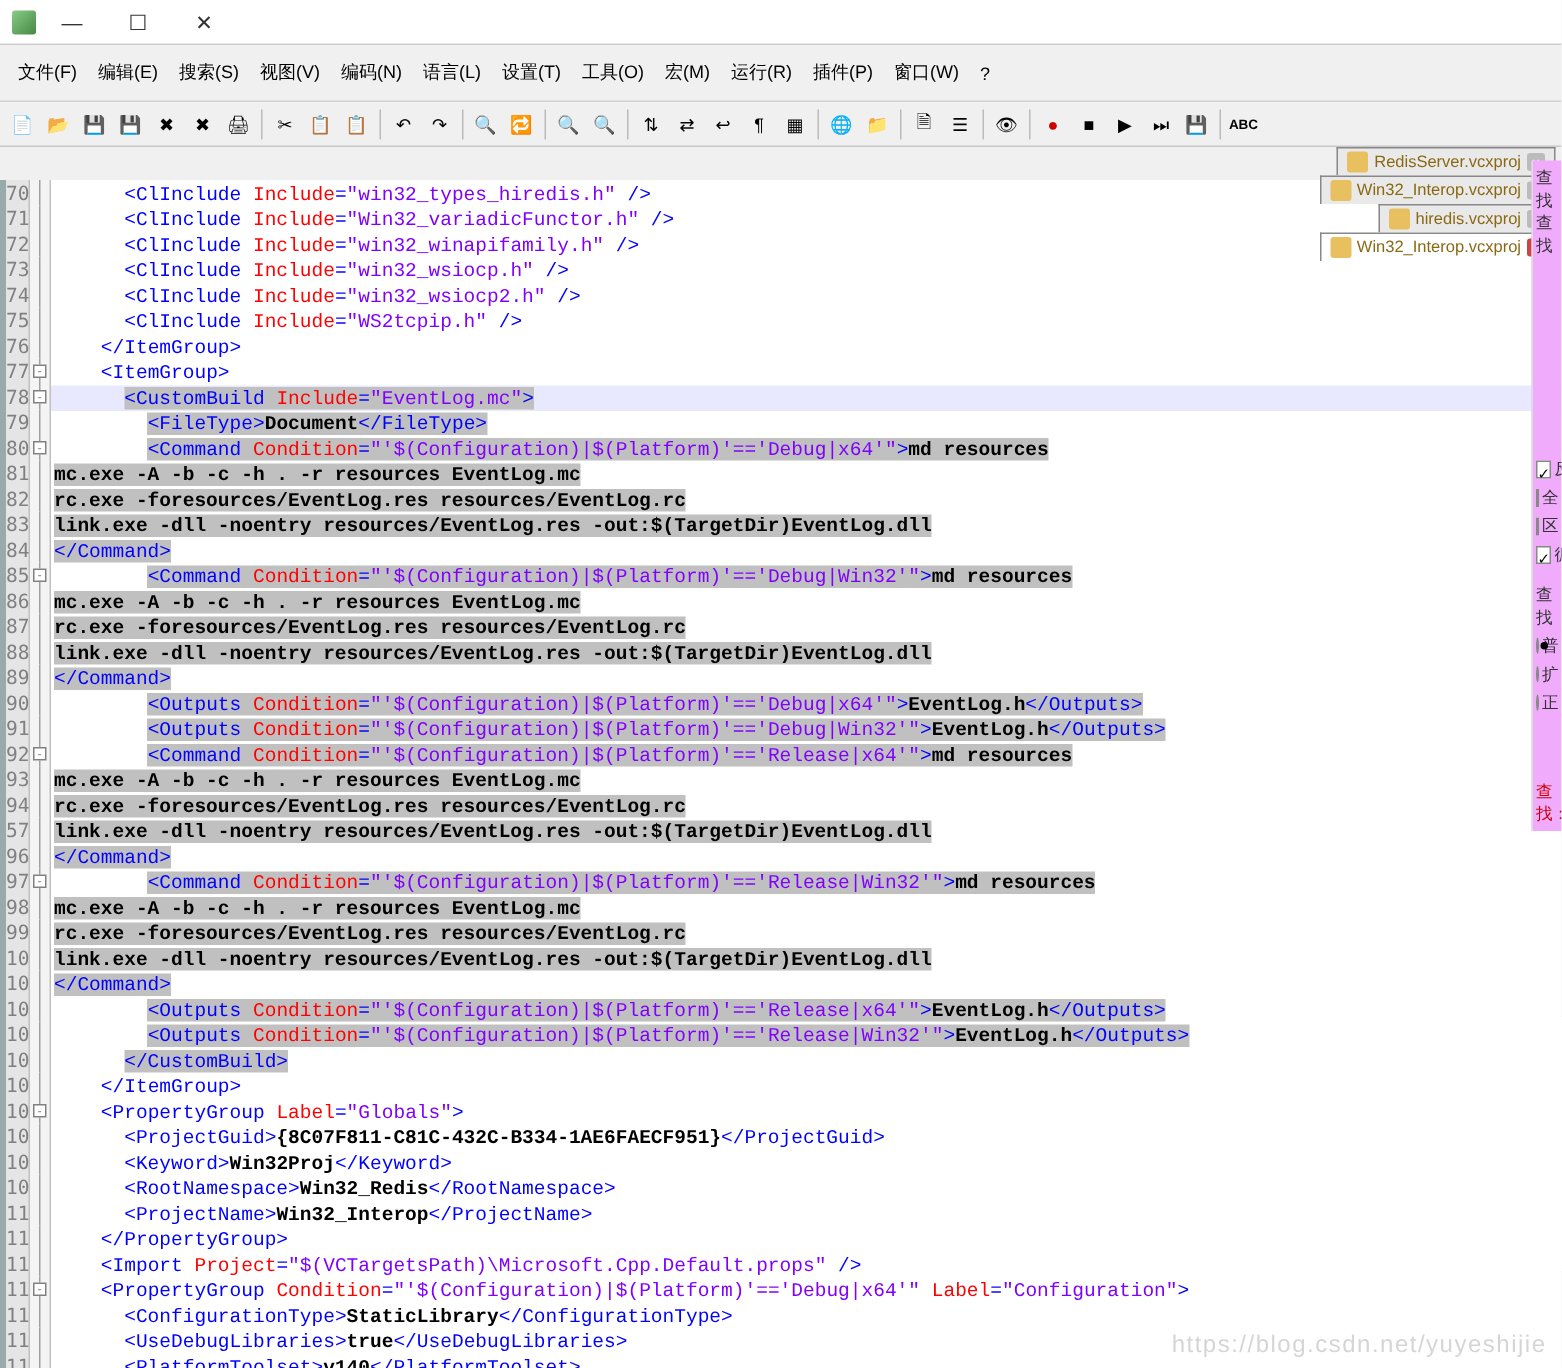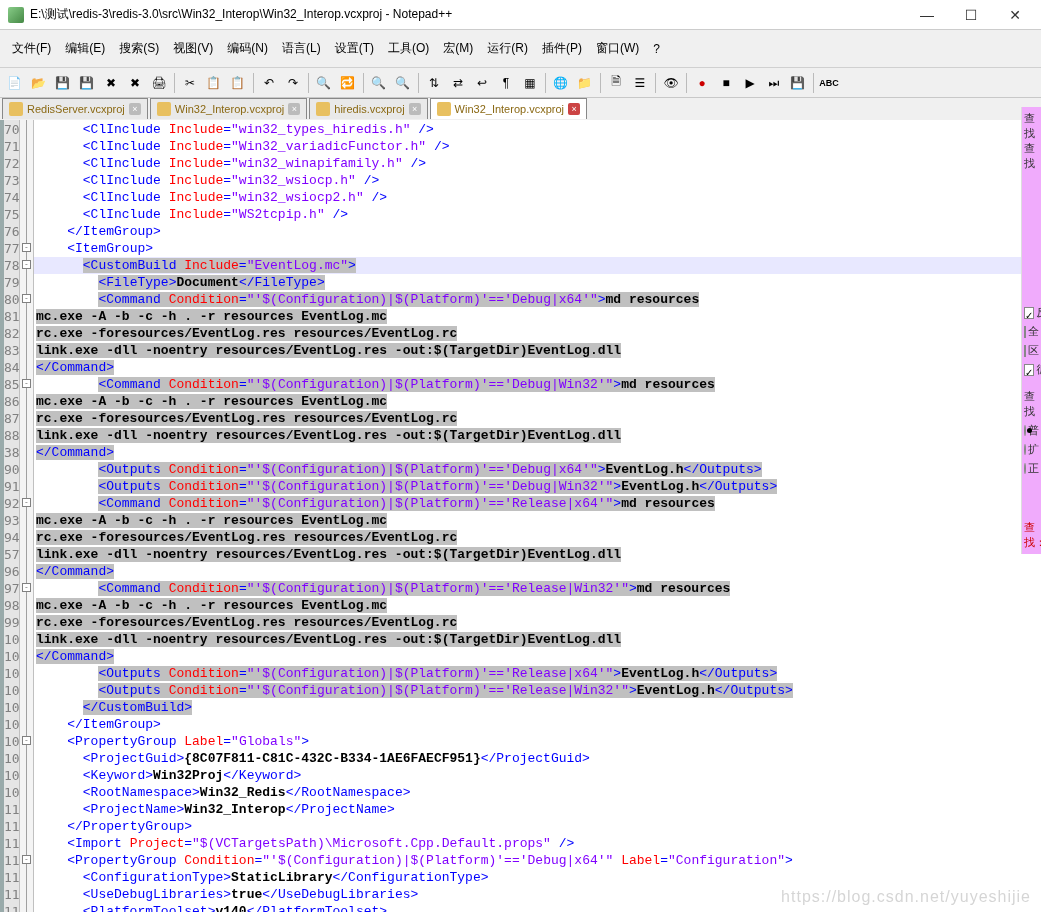--- a/index.html
+++ b/index.html
@@ -7,21 +7,21 @@
 .titlebar { height: 30px; background: #fff; display: flex; align-items: center; padding: 0 8px; border-bottom: 1px solid #ccc; }
 .titlebar .icon { width: 16px; height: 16px; margin-right: 6px; background: linear-gradient(135deg,#8c8,#484); border-radius: 2px; }
 .titlebar .title { flex: 1; color: #000; font-size: 12px; }
 .titlebar .winbtns { display: flex; gap: 8px; }
 .titlebar .winbtn { width: 36px; height: 24px; display: flex; align-items: center; justify-content: center; color: #333; font-size: 14px; }
 .menubar { height: 38px; background: #f0f0f0; display: flex; align-items: center; padding: 0 6px; gap: 2px; border-bottom: 1px solid #d0d0d0; }
 .menubar .item { padding: 2px 6px; color: #000; font-size: 12px; }
 .toolbar { height: 30px; background: #f0f0f0; display: flex; align-items: center; padding: 0 4px; gap: 2px; border-bottom: 1px solid #c8c8c8; }
 .toolbar .btn { width: 22px; height: 22px; display: flex; align-items: center; justify-content: center; border: 1px solid transparent; }
 .toolbar .sep { width: 1px; height: 20px; background: #bbb; margin: 0 2px; }
-.tabbar { height: 22px; background: #f0f0f0; display: flex; align-items: flex-start; padding: 0 2px; }
+.tabbar { height: 22px; background: #f0f0f0; display: flex; align-items: flex-end; padding: 0 2px; flex-direction: column; }
 .tab { height: 21px; padding: 2px 6px; display: flex; align-items: center; gap: 4px; font-size: 11px; border: 1px solid #888; border-bottom: none; background: #e9e9e9; color: #8b6914; margin-right: 2px; }
 .tab.active { background: #fff; }
 .tab .ticon { width: 14px; height: 14px; background: #e8c060; border-radius: 2px; }
 .tab .tclose { width: 12px; height: 12px; border-radius: 2px; background: #bbb; font-size: 9px; display: flex; align-items: center; justify-content: center; color: #fff; }
 .tab.active .tclose { background: #c44; }
 .editor-wrap { display: flex; height: calc(912px - 30px - 24px - 30px - 22px); background: #fff; }
 .leftstrip { width: 4px; background: #9aa; }
 .gutter { width: 16px; background: #e5e5e5; border-right: 1px solid #c0c0c0; text-align: right; color: #808080; font-family: Consolas, monospace; font-size: 13px; padding-top: 1px; }
 .gutter div { height: 17px; line-height: 17px; padding-right: 6px; }
 .fold { width: 14px; background: #f4f4f4; border-right: 1px solid #c0c0c0; text-align: center; color: #808080; font-family: monospace; font-size: 10px; }
@@ -44,21 +44,20 @@
 .rad.c::after { content:''; width:5px; height:5px; background:#000; border-radius:50%; position:absolute; left:2px; top:2px; }
 .rightpanel .lab { font-size: 11px; }
 .rightpanel .red { color: #c00; }
 .watermark { position: absolute; right: 10px; bottom: 6px; font-size: 16px; color: rgba(150,150,150,0.4); font-family: Arial; letter-spacing: 1px; }
 </style>
 </head>
 <body>
 
 <div class="titlebar">
   <span class="icon"></span>
-  <span class="title">E:\测试\redis-3\redis-3.0\src\Win32_Interop\Win32_Interop.vcxproj - Notepad++</span>
   <div class="winbtns">
     <span class="winbtn">—</span>
     <span class="winbtn">☐</span>
     <span class="winbtn">✕</span>
   </div>
 </div>
 
 <div class="menubar">
   <span class="item">文件(F)</span>
   <span class="item">编辑(E)</span>
@@ -158,21 +157,21 @@
       <div>79</div>
       <div>80</div>
       <div>81</div>
       <div>82</div>
       <div>83</div>
       <div>84</div>
       <div>85</div>
       <div>86</div>
       <div>87</div>
       <div>88</div>
-      <div>38</div>
+      <div>89</div>
       <div>90</div>
       <div>91</div>
       <div>92</div>
       <div>93</div>
       <div>94</div>
       <div>57</div>
       <div>96</div>
       <div>97</div>
       <div>98</div>
       <div>99</div>

